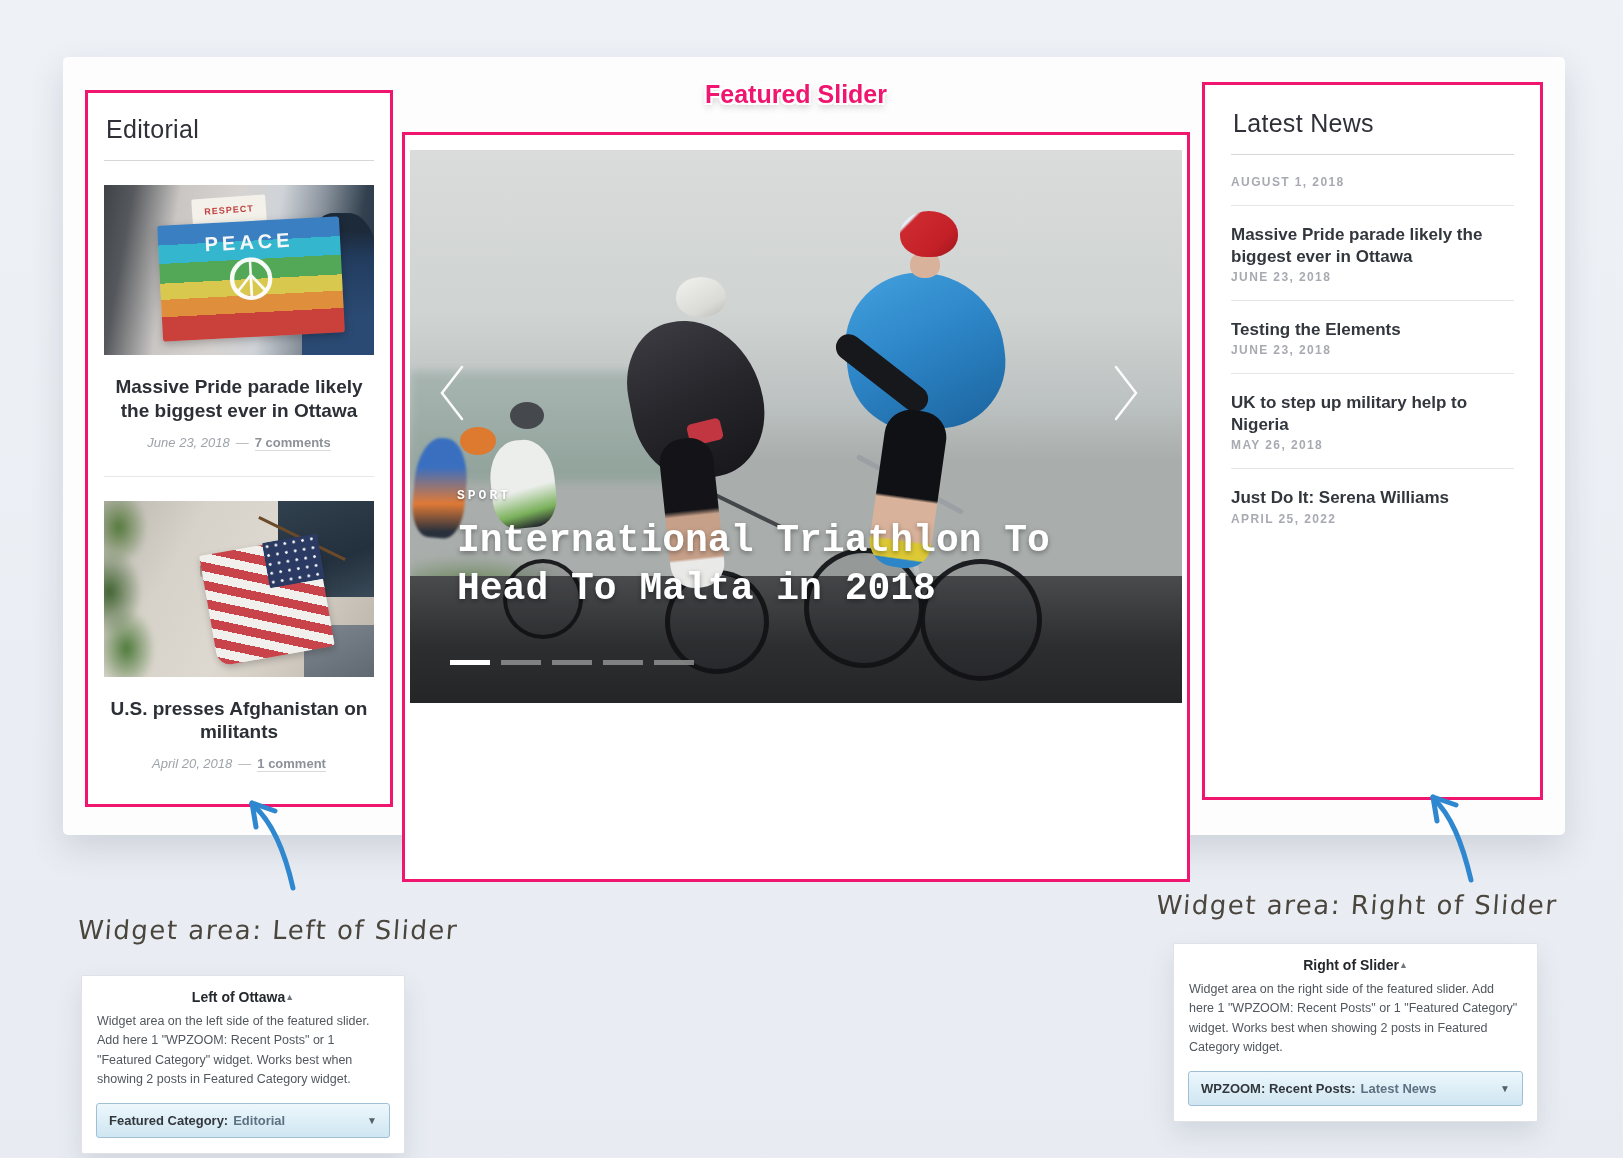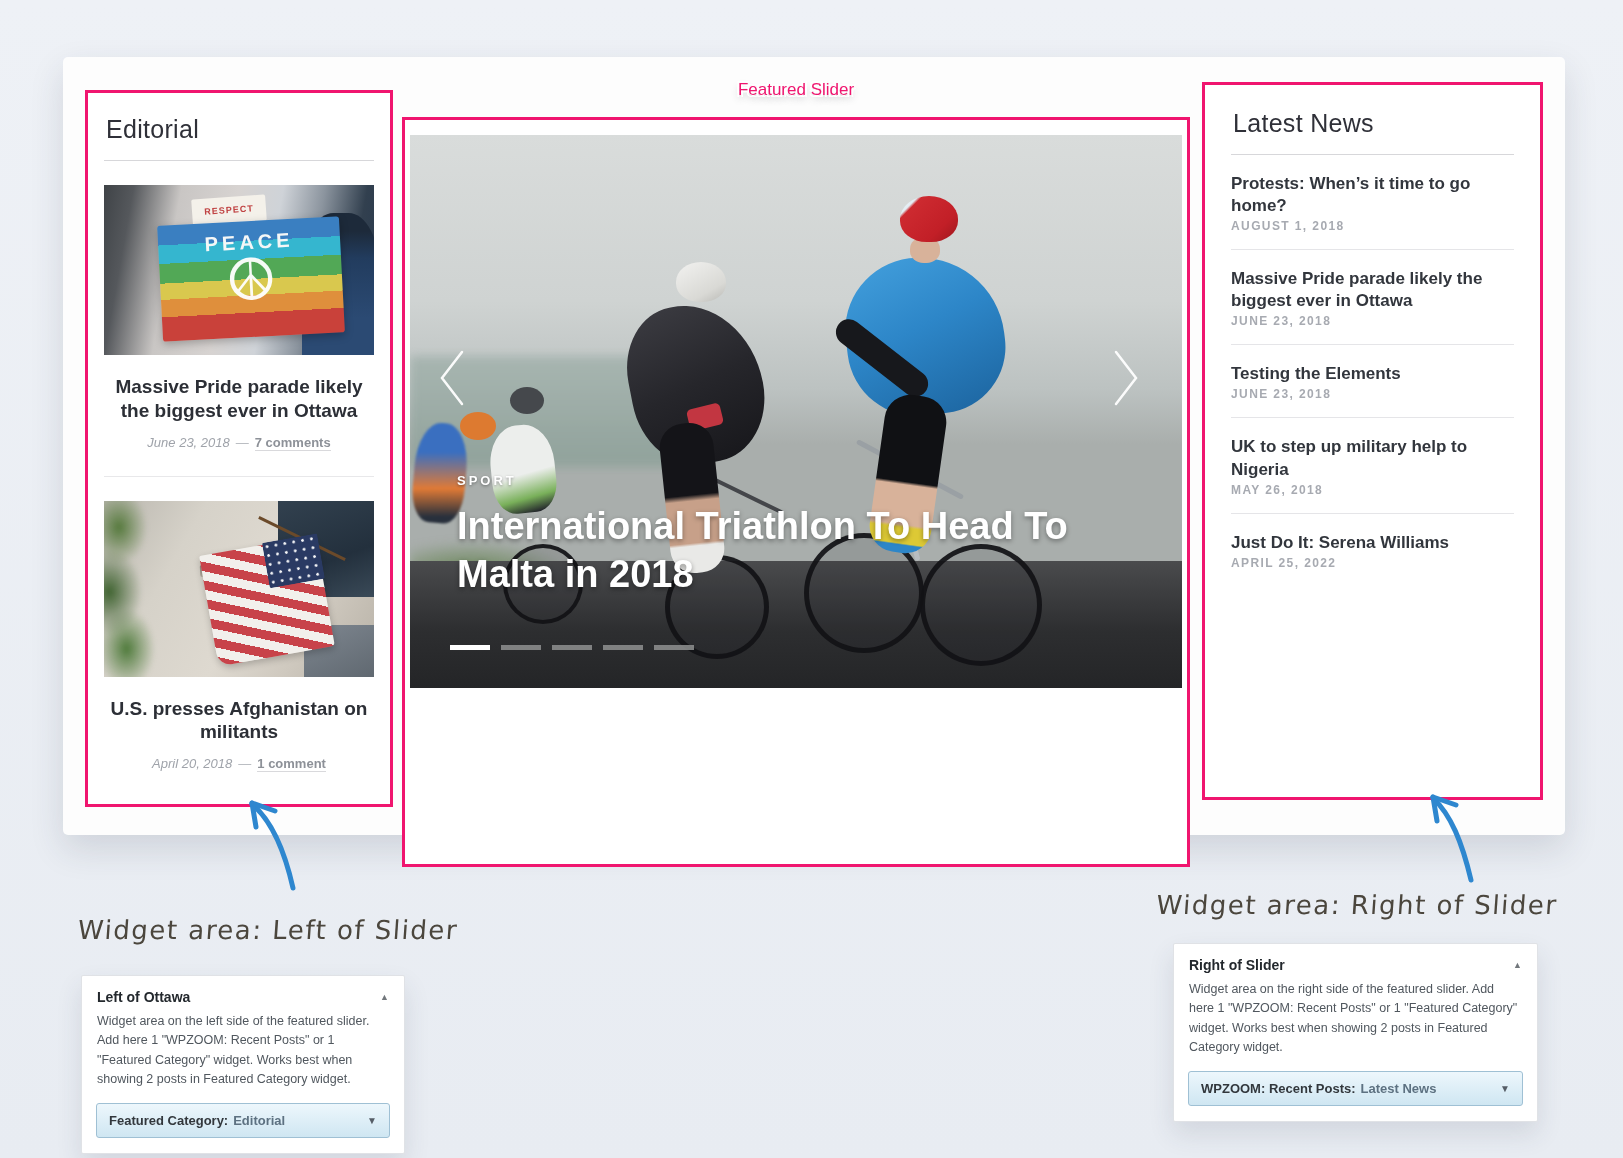--- a/index.html
+++ b/index.html
@@ -18,23 +18,23 @@
   .post { text-align:center; }
   .thumb { position:relative; width:100%; height:170px; margin-top:24px; overflow:hidden; cursor:pointer; }
   .post-title { display:block; font-size:19px; line-height:1.25; font-weight:700; color:#2c2f36; margin:20px 4px 12px; text-decoration:none; cursor:pointer; }
   .post-meta { font-size:13px; color:#9fa3aa; }
   .post-date { font-style:italic; }
   .meta-sep { margin:0 6px; color:#b3b6bc; }
   .post-comments { color:#8d9198; font-weight:700; border-bottom:1px solid #d9d9dc; cursor:pointer; }
   .post-divider { border:none; border-top:1px solid #e8e8ea; margin:26px 0 0; }
 
   
-  .slider-label { position:absolute; left:402px; top:80px; width:788px; text-align:center; font-size:17px; font-weight:400; color:#f0156f;
+  .slider-label { position:absolute; left:402px; top:80px; width:788px; text-align:center; font-size:25px; font-weight:700; color:#f0156f;
     text-shadow:-2px -2px 0 #fff, 2px -2px 0 #fff, -2px 2px 0 #fff, 2px 2px 0 #fff, 0 4px 7px rgba(60,60,70,.35); }
-  .sliderbox { left:402px; top:117px; width:788px; height:750px; padding:15px 5px 0; }
+  .sliderbox { left:402px; top:132px; width:788px; height:750px; padding:15px 5px 0;font-family:Liberation Mono, monospace; }
   .slide { position:relative; width:772px; height:553px; overflow:hidden; background:#bfc4c4; }
   .slide .layer { position:absolute; }
   .sky { inset:0; background:linear-gradient(180deg,#d9dcdb 0%,#cfd3d2 30%,#bcc2c1 46%,#a9aeac 56%); }
   .hills { left:0; top:40%; width:34%; height:20%; background:linear-gradient(180deg,#a3b2ad,#8da199); filter:blur(5px); opacity:.85; }
   .crowd { left:0; top:44%; width:100%; height:36%; filter:blur(4px);
     background:
       radial-gradient(70px 95px at 90% 28%, #a8562c, transparent 70%),
       radial-gradient(55px 75px at 97% 60%, #273димm44c, transparent 70%),
       radial-gradient(50px 70px at 96% 62%, #27344c, transparent 70%),
       radial-gradient(45px 62px at 80% 48%, #24504f, transparent 70%),
@@ -94,21 +94,21 @@
   
   .annotation { position:absolute; font-size:26px; letter-spacing:1.5px; color:#4b463d; font-weight:400; white-space:nowrap; font-family:"DejaVu Sans", sans-serif; transform:skewX(-4deg); }
   .ann-left { left:78px; top:915px; width:320px; text-align:center; }
   .ann-right { left:1152px; top:890px; width:410px; text-align:center; }
   .arrows-overlay { position:absolute; inset:0; pointer-events:none; }
 
   
   .admin-box { position:absolute; background:#fff; border:1px solid #e0e2e6; box-shadow:0 12px 26px rgba(50,60,80,.12); border-radius:2px; }
   .admin-left { left:81px; top:975px; width:324px; }
   .admin-right { left:1173px; top:943px; width:365px; }
-  .admin-head { display:flex; align-items:center; justify-content:space-between; padding:13px 15px 7px; }
+  .admin-head { display:flex; align-items:center; justify-content:center; padding:13px 15px 7px; }
   .admin-title { font-size:14px; font-weight:700; color:#23282d; }
   .admin-toggle { font-size:9px; color:#72777c; cursor:pointer; }
   .admin-desc { padding:0 15px; font-size:12.5px; line-height:1.55; color:#50575e; }
   .admin-bar { display:flex; align-items:center; margin:13px 14px 15px; padding:9px 12px; border:1px solid #9fc0d4; border-radius:3px; background:linear-gradient(180deg,#edf7fc,#cfe6f2); cursor:pointer; }
   .bar-label { font-size:13px; font-weight:700; color:#32373c; }
   .bar-value { font-size:13px; font-weight:700; color:#5d7181; margin-left:5px; }
   .bar-caret { margin-left:auto; font-size:10px; color:#555d66; }
 
   
   .peace-bg { position:absolute; inset:0; background:linear-gradient(100deg,#3f4347 0%,#55585c 10%,#c9c6c4 26%,#d7d3d1 45%,#cfd3d8 60%,#8b949e 74%,#32404f 88%,#27384d 100%); }
@@ -233,21 +233,20 @@
           <span class="dot"></span>
           <span class="dot"></span>
         </div>
     </div>
   </section>
 
   <section class="pinkbox newsbox">
     <h2 class="box-head">Latest News</h2>
     <div id="news-list">
   <div class="news-item">
-    <a class="news-title">Protests: When’s it time to go home?</a>
     <div class="news-date">AUGUST 1, 2018</div>
   </div>
 
   <div class="news-item">
     <a class="news-title">Massive Pride parade likely the biggest ever in Ottawa</a>
     <div class="news-date">JUNE 23, 2018</div>
   </div>
 
   <div class="news-item">
     <a class="news-title">Testing the Elements</a>

